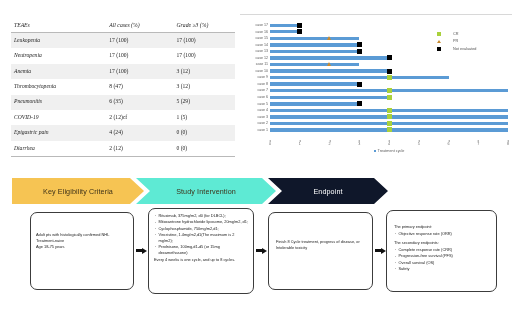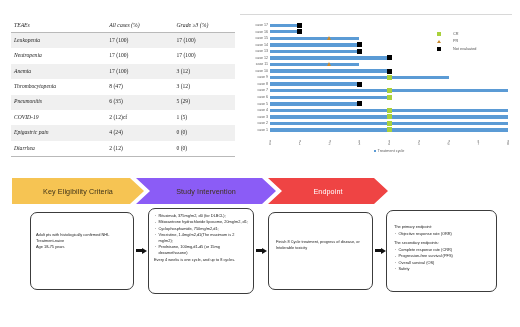--- a/index.html
+++ b/index.html
@@ -59,25 +59,25 @@
   #top-rule{position:absolute;left:240px;top:14px;width:272px;height:0.7px;
       background:#d8d8d8;}
 
   
   #banner{position:absolute;left:12px;top:178px;width:497px;height:26px;display:flex;}
   .chev{position:relative;height:26px;display:flex;align-items:center;
         justify-content:center;color:#ffffff;font-size:7.2px;letter-spacing:.1px;}
   .chev span{position:relative;z-index:2;}
   .c1{width:132px;background:#f6c453;color:#3d3118;
       clip-path:polygon(0 0,calc(100% - 14px) 0,100% 50%,calc(100% - 14px) 100%,0 100%);}
-  .c2{width:140px;margin-left:-8px;background:#8b5cf6;color:#3d3118;
+  .c2{width:140px;margin-left:-8px;background:#5eead4;color:#3d3118;
       clip-path:polygon(0 0,calc(100% - 14px) 0,100% 50%,calc(100% - 14px) 100%,0 100%,14px 50%);}
   .c3{width:128px;margin-left:-8px;background:#c8960c;
       clip-path:polygon(0 0,calc(100% - 14px) 0,100% 50%,calc(100% - 14px) 100%,0 100%,14px 50%);}
-  .c4{width:120px;margin-left:-8px;background:#ef4444;
+  .c4{width:120px;margin-left:-8px;background:#0f172a;
       clip-path:polygon(0 0,calc(100% - 14px) 0,100% 50%,calc(100% - 14px) 100%,0 100%,14px 50%);}
 
   
   .dbox{position:absolute;border:0.8px solid #3c3c3c;border-radius:7px;
         background:#ffffff;box-sizing:border-box;overflow:hidden;}
   .dbox .inner{padding:4px 4px 3px 5px;font-size:3.9px;line-height:1.5;color:#1a1a1a;}
   .dbox ul{margin:0;padding:0;list-style:none;}
   .dbox li{position:relative;padding-left:4.5px;margin-bottom:0.4px;}
   .dbox li:before{content:"·";position:absolute;left:0.6px;top:-0.6px;
         font-size:6px;line-height:1;}

